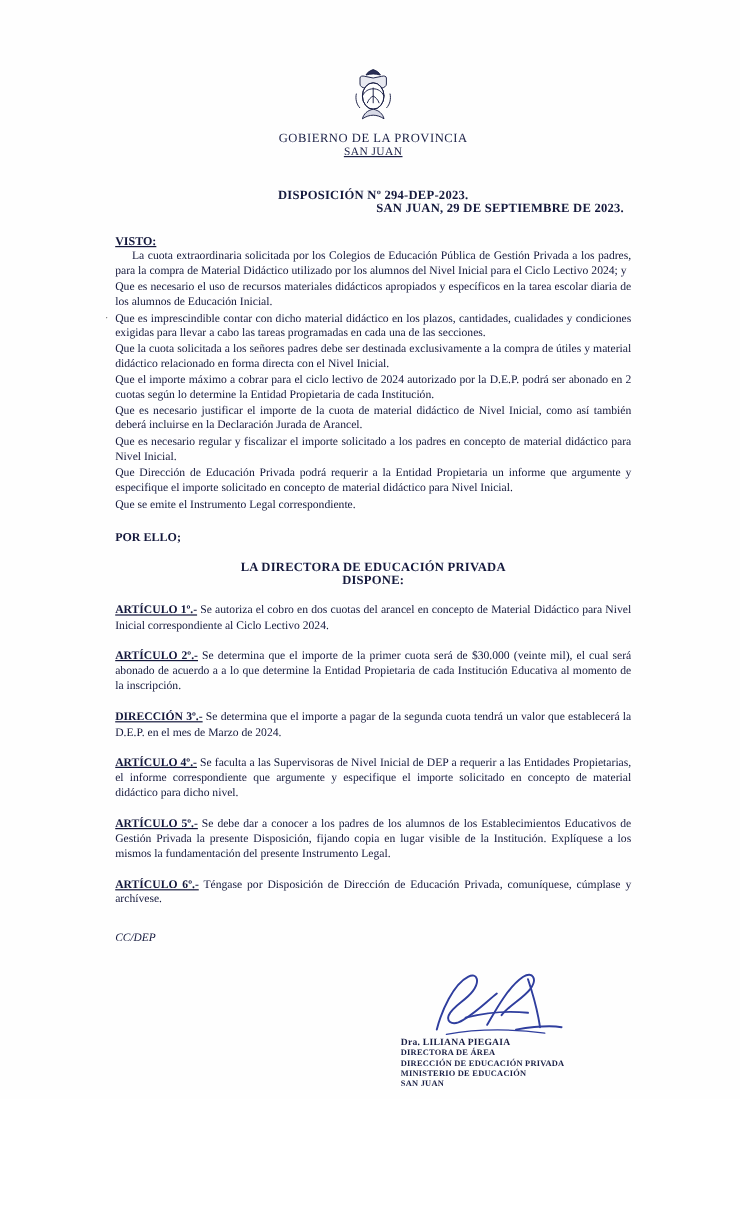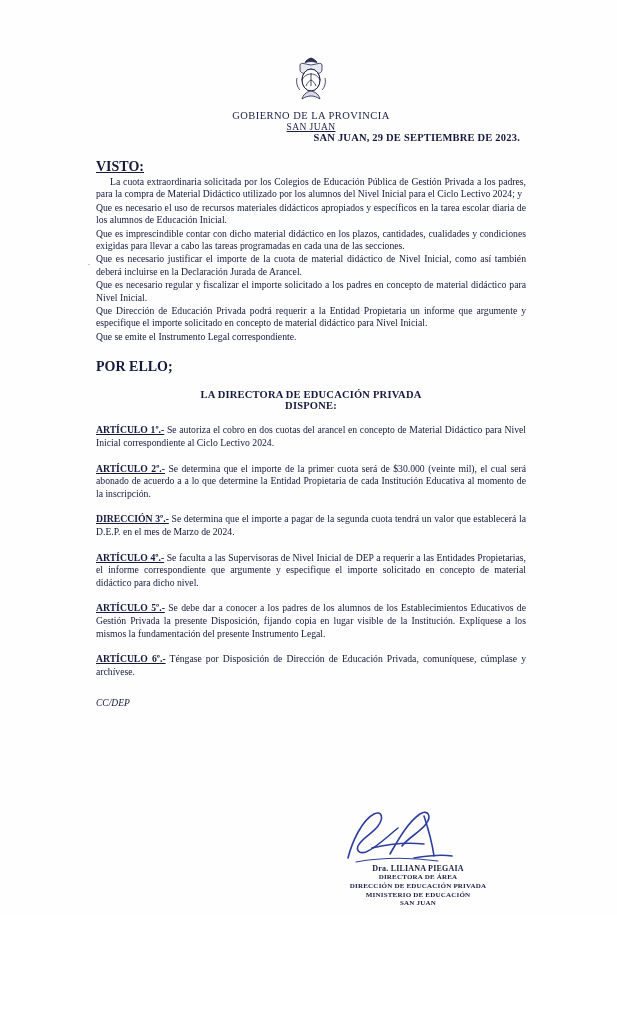--- a/index.html
+++ b/index.html
@@ -69,21 +69,21 @@
   }
   .place-date {
     text-align: right;
     font-size: 10.5px;
     font-weight: bold;
     padding-right: 6px;
     letter-spacing: 0.2px;
   }
 
   .heading {
-    font-size: 14px;
+    font-size: 10px;
     font-weight: bold;
     margin-top: 16px;
     text-decoration: underline;
     display: block;
   }
   .heading.nounderline { text-decoration: none; }
 
   p.body {
     font-size: 9.7px;
     line-height: 1.28;
@@ -117,24 +117,23 @@
 
   .cc {
     font-size: 9.5px;
     font-style: italic;
     margin-top: 20px;
   }
 
   
   .sig-block {
     position: absolute;
-    left: 318px;
+    left: 334px;
     top: 810px;
     width: 200px;
-    text-align: center;
     font-family: Liberation Serif, serif;
   }
   .sig-svg {
     position: absolute;
     left: 10px;
     top: -4px;
   }
   .sig-name {
     font-size: 8px;
     font-weight: bold;
@@ -180,28 +179,31 @@
             <path d="M3 22 C2 26 3 31 6 34"></path>
             <path d="M31 22 C32 26 31 31 28 34"></path>
           </g>
         </svg>
       </div>
     </div>
 
     <div class="gov-line">GOBIERNO DE LA PROVINCIA</div>
     <div class="gov-sub">SAN JUAN</div>
 
+    <div class="disposition">DISPOSICIÓN Nº 294-DEP-2023.</div>
 
     <div class="place-date">SAN JUAN,  29 DE SEPTIEMBRE DE 2023.</div>
 
     <span class="heading">VISTO:</span>
     <p class="body indent">La cuota extraordinaria solicitada por los Colegios de Educación  Pública de Gestión Privada a los padres, para la compra de Material Didáctico utilizado por los alumnos del Nivel Inicial para el Ciclo Lectivo 2024; y</p>
 
     <p class="body">Que es necesario el uso de recursos materiales didácticos apropiados y específicos en la tarea escolar diaria de los alumnos de Educación Inicial.</p>
     <p class="body">Que es imprescindible contar con dicho material didáctico en los plazos, cantidades, cualidades y condiciones exigidas para llevar a cabo las tareas programadas en cada una de las secciones.</p>
+    <p class="body">Que la cuota solicitada a los señores padres debe ser destinada exclusivamente a la compra de útiles y material didáctico relacionado en forma directa con el Nivel Inicial.</p>
+    <p class="body">Que el importe máximo a cobrar para el ciclo lectivo de 2024 autorizado por la D.E.P. podrá ser abonado en 2 cuotas según lo determine la Entidad Propietaria de cada Institución.</p>
     <p class="body">Que es necesario justificar el  importe de la cuota de material didáctico de Nivel Inicial, como así también deberá incluirse en la Declaración Jurada de Arancel.</p>
     <p class="body">Que es necesario regular y fiscalizar el importe solicitado a los padres en concepto de  material didáctico para  Nivel Inicial.</p>
     <p class="body">Que Dirección de Educación Privada podrá requerir a la Entidad Propietaria un informe que argumente y especifique  el importe solicitado en concepto de material didáctico para Nivel Inicial.</p>
     <p class="body">Que se emite el Instrumento Legal correspondiente.</p>
 
     <span class="heading nounderline">POR ELLO;</span>
 
     <div class="center-bold">LA DIRECTORA DE EDUCACIÓN PRIVADA</div>
     <div class="center-bold small">DISPONE:</div>
 

